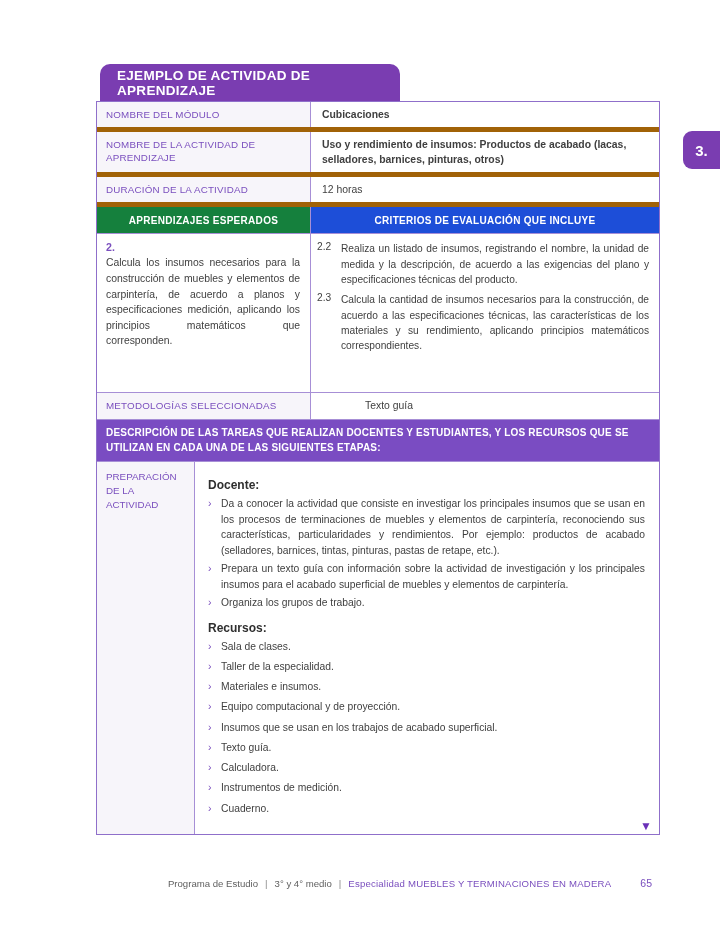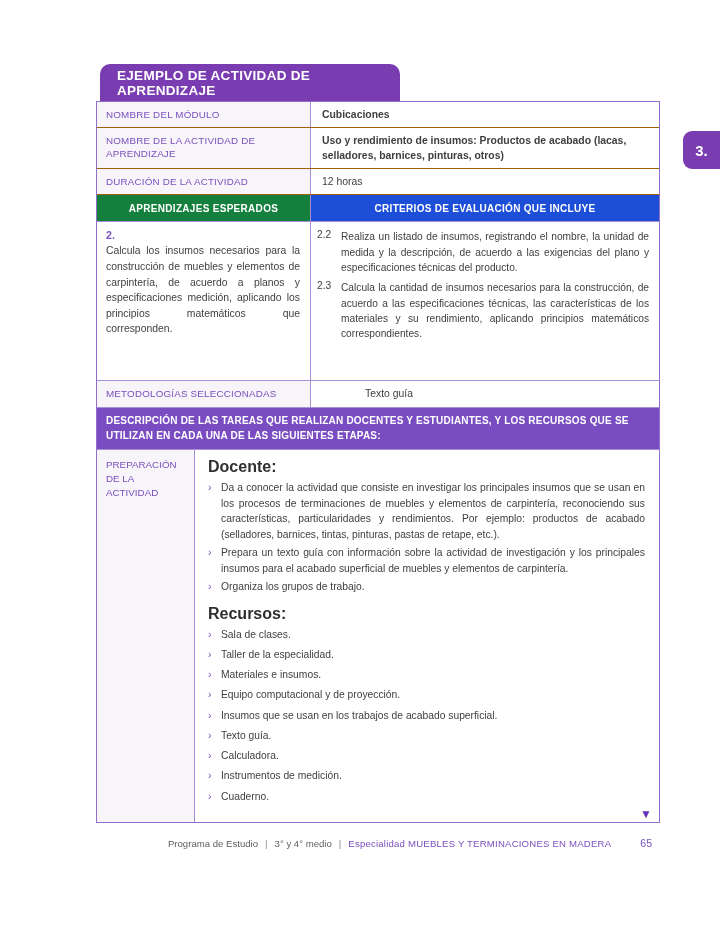--- a/index.html
+++ b/index.html
@@ -24,21 +24,21 @@
   .title-tab {
     width:300px; height:37px; margin-left:4px;
     background:#7a3db1; border-radius:10px 10px 0 0;
     color:#ffffff; font-weight:bold; font-size:13.5px; letter-spacing:.3px;
     display:flex; align-items:center; padding-left:17px;
   }
 
   .main-table {
     border:1px solid #8f6fca; background:#fff; width:564px;
   }
-  .row { display:grid; grid-template-columns:214px 1fr; border-bottom:1px solid #a16207; }
+  .row { display:grid; grid-template-columns:214px 1fr; border-bottom:5px solid #a16207; }
   .row:last-child { border-bottom:none; }
   .cell-label {
     background:#f7f5fa; color:#7a4fbe; font-size:9.8px; letter-spacing:.2px;
     padding:6px 8px 5px 9px; border-right:1px solid #a78fd6; line-height:1.35;
   }
   .cell-value {
     padding:5px 9px 5px 11px; font-size:10.4px; color:#3f3f3f; line-height:1.45;
   }
   .bold { font-weight:bold; }
 
@@ -67,34 +67,34 @@
     line-height:1.45; letter-spacing:.2px; padding:6px 10px 6px 9px;
     border-bottom:1px solid #a78fd6;
   }
 
   .prep-row { display:grid; grid-template-columns:98px 1fr; min-height:321px; position:relative; }
   .prep-label {
     background:#f7f5fa; color:#7a4fbe; font-size:9.8px; line-height:1.4;
     padding:8px 6px 6px 9px; border-right:1px solid #a78fd6;
   }
   .prep-body { padding:8px 14px 8px 13px; }
-  .sub-heading { font-weight:bold; font-size:16px; color:#2f2f2f; margin-bottom:4px; }
+  .sub-heading { font-weight:bold; font-size:12px; color:#2f2f2f; margin-bottom:4px;margin-top:8px; }
   .bullet-list { list-style:none; margin-bottom:10px; }
   .bullet-list li { display:grid; grid-template-columns:13px 1fr; margin-bottom:3px; }
   .bullet-marker { color:#7a4fbe; font-size:10.5px; line-height:1.5; }
   .bullet-text { font-size:10.3px; color:#3f3f3f; line-height:1.5; text-align:justify; }
   .resources-list li { margin-bottom:4.5px; }
   .resources-list .bullet-text { text-align:left; }
 
   .continuation-arrow {
     position:absolute; right:7px; bottom:2px; color:#6a30b8; font-size:12px; line-height:1;
   }
 
   .footer {
-    position:absolute; left:88px; top:837px; width:564px;
+    position:absolute; left:88px; top:877px; width:564px;
     display:flex; align-items:center; font-size:9.6px; color:#5f5f5f;
   }
   .footer .grp { margin-left:auto; display:flex; align-items:center; gap:7px; }
   .footer .sep { color:#8a8a8a; }
   .footer .specialty { color:#7a4fbe; letter-spacing:.2px; }
   .footer .page-num { color:#7a4fbe; margin-left:22px; font-size:10.5px; }
 </style>
 </head>
 <body>
 

